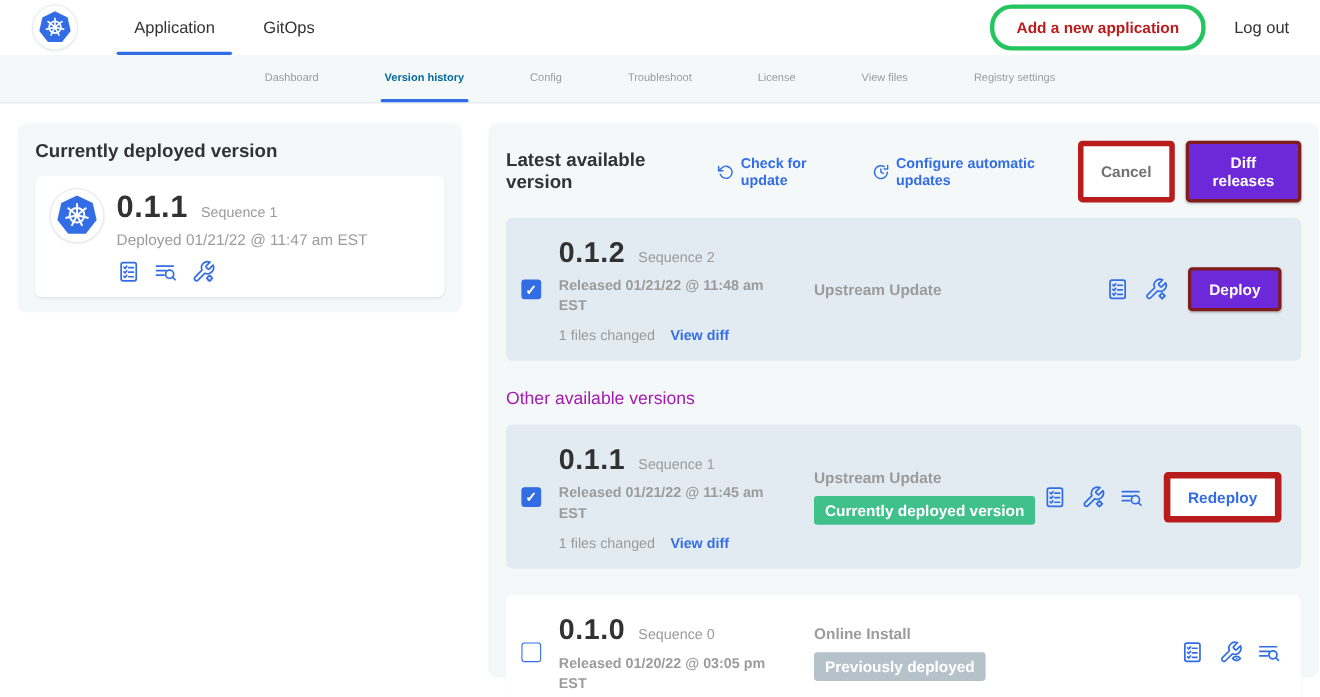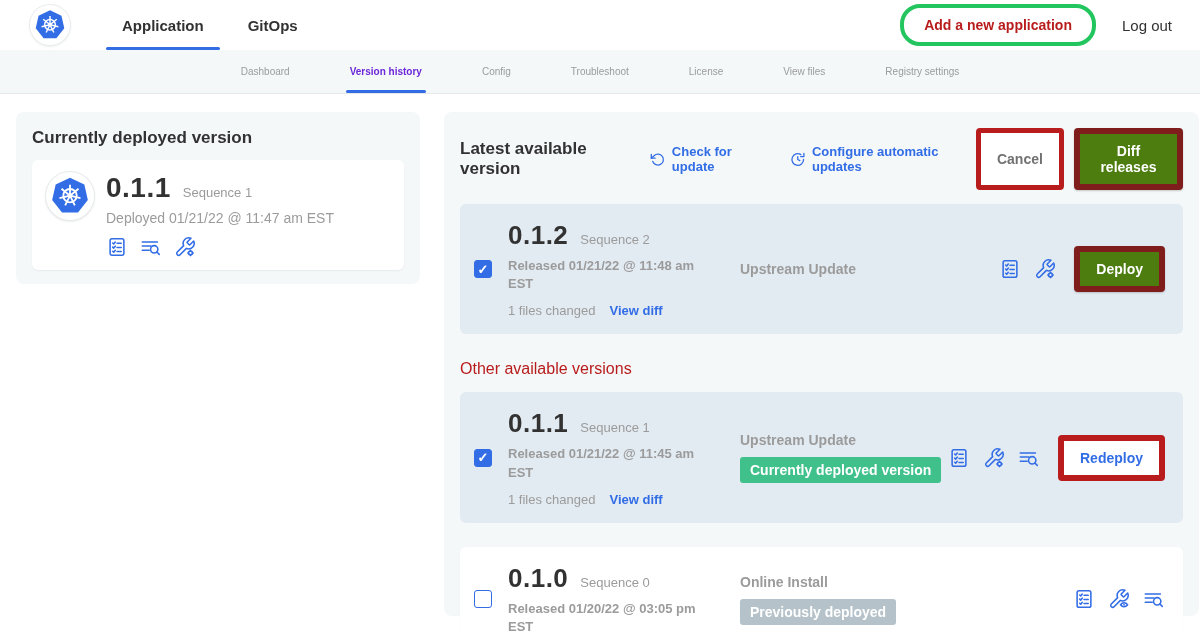--- a/index.html
+++ b/index.html
@@ -5,34 +5,34 @@
   * { margin:0; padding:0; box-sizing:border-box; }
   html,body { width:1200px; height:634px; background:#fff; overflow:hidden;
     font-family:"Liberation Sans", sans-serif; color:#323232; }
 
   
   .topnav { height:50px; background:#fff; display:flex; align-items:center; padding:0 28px 0 30px; }
   .logo-wrap { width:40px; height:40px; border-radius:50%; background:#fff;
     box-shadow:0 0 0 1px #e8ecee, 0 1px 3px rgba(0,0,0,.12); display:flex; align-items:center; justify-content:center; }
   .topnav-tabs { display:flex; height:50px; margin-left:30px; }
   .topnav-tab { position:relative; display:flex; align-items:center; padding:0 22px; font-size:15px;
-    font-weight:700; color:#323232; cursor:pointer; }
+    font-weight:400; color:#323232; cursor:pointer; }
   .topnav-tab.active::after { content:""; position:absolute; left:6px; right:6px; bottom:0; height:3px;
     background:#326DE6; border-radius:2px; }
   .topnav-right { margin-left:auto; display:flex; align-items:center; gap:26px; }
   .add-app-btn { border:4px solid #22c55e; background:#fff; color:#b91c1c; font-weight:700; font-size:14px;
     padding:9px 20px; border-radius:20px; cursor:pointer; font-family:inherit; }
   .logout { font-size:15px; color:#323232; cursor:pointer; }
 
   
   .subnav { height:44px; background:#f4f8f9; border-bottom:1px solid #e4e8ea; display:flex;
     justify-content:center; align-items:stretch; gap:60px; }
   .subnav-item { position:relative; display:flex; align-items:center; font-size:10px; color:#9b9b9b;
     cursor:pointer; font-weight:500; }
-  .subnav-item.active { color:#6d28d9; font-weight:700; }
+  .subnav-item.active { color:#0369a1; font-weight:700; }
   .subnav-item.active::after { content:""; position:absolute; left:-4px; right:-4px; bottom:0; height:3px;
     background:#326DE6; border-radius:2px; }
 
   
   .main { position:relative; width:100%; height:539px; }
   .panel { background:#f4f8f9; border-radius:8px; }
   .deployed-panel { position:absolute; left:16px; top:18px; width:404px; height:172px; padding:16px; }
   .available-panel { position:absolute; left:444px; top:18px; width:755px; height:504px; padding:16px; }
 
   .panel-title { font-size:17px; font-weight:700; color:#323232; }
@@ -54,21 +54,21 @@
 
   
   .avail-header { display:flex; align-items:center; }
   .avail-links { display:flex; align-items:center; gap:22px; margin-left:14px; }
   .blue-link { display:flex; align-items:center; gap:6px; color:#326DE6; font-size:13px; font-weight:700; cursor:pointer; }
   .blue-link svg { width:17px; height:17px; stroke:#326DE6; fill:none; stroke-width:2;
     stroke-linecap:round; stroke-linejoin:round; }
   .avail-actions { margin-left:auto; display:flex; gap:10px; }
   .btn { font-family:inherit; font-size:14px; font-weight:700; border-radius:4px; padding:9px 16px; cursor:pointer; }
   .btn-cancel { background:#fff; border:5px solid #b91c1c; color:#717171; }
-  .btn-primary { background:#4d7c0f; border:6px solid #7f1d1d; color:#fff; box-shadow:0 1px 2px rgba(0,0,0,.2); }
+  .btn-primary { background:#6d28d9; border:3px solid #7f1d1d; color:#fff; box-shadow:0 1px 2px rgba(0,0,0,.2); }
   .btn-secondary { background:#fff; border:6px solid #b91c1c; color:#326DE6; }
 
   
   .version-card { border-radius:6px; padding:16px 18px 16px 14px; display:flex; align-items:center; margin-top:14px; }
   .version-card.selected { background:#e3ebf2; }
   .version-card.plain { background:#fff; box-shadow:0 1px 2px rgba(0,0,0,.04); }
   .checkbox { width:18px; height:18px; border-radius:3px; border:1px solid #326DE6; background:#fff;
     flex:0 0 18px; margin-right:16px; cursor:pointer; display:flex; align-items:center; justify-content:center; }
   .checkbox.checked { background:#326DE6; }
   .checkbox.checked::after { content:"✓"; color:#fff; font-size:13px; font-weight:700; }
@@ -80,21 +80,21 @@
   .view-diff { font-size:13px; font-weight:700; color:#326DE6; cursor:pointer; }
   .vc-source { flex:1; }
   .vc-source-label { font-size:14px; font-weight:700; color:#9b9b9b; }
   .badge { display:inline-block; margin-top:9px; padding:5px 10px; border-radius:3px; color:#fff;
     font-size:14px; font-weight:700; }
   .badge-green { background:#40c18c; }
   .badge-gray  { background:#b5c2c9; }
   .vc-actions { display:flex; align-items:center; gap:13px; }
   .vc-actions .btn { margin-left:5px; }
 
-  .other-title { font-size:16px; color:#b91c1c; font-weight:500; margin-top:26px; }
+  .other-title { font-size:16px; color:#a21caf; font-weight:500; margin-top:26px; }
 </style>
 </head>
 <body>
 
 <header class="topnav">
   <div class="logo-wrap">
     <svg width="32" height="32" viewBox="0 0 24 24">
       <polygon points="12,1 20.6,5.1 22.7,14.4 16.8,21.9 7.2,21.9 1.3,14.4 3.4,5.1" fill="#326DE6"></polygon>
       <g stroke="#fff" stroke-width="1.1">
         <line x1="12" y1="11.8" x2="12" y2="5.3"></line>

